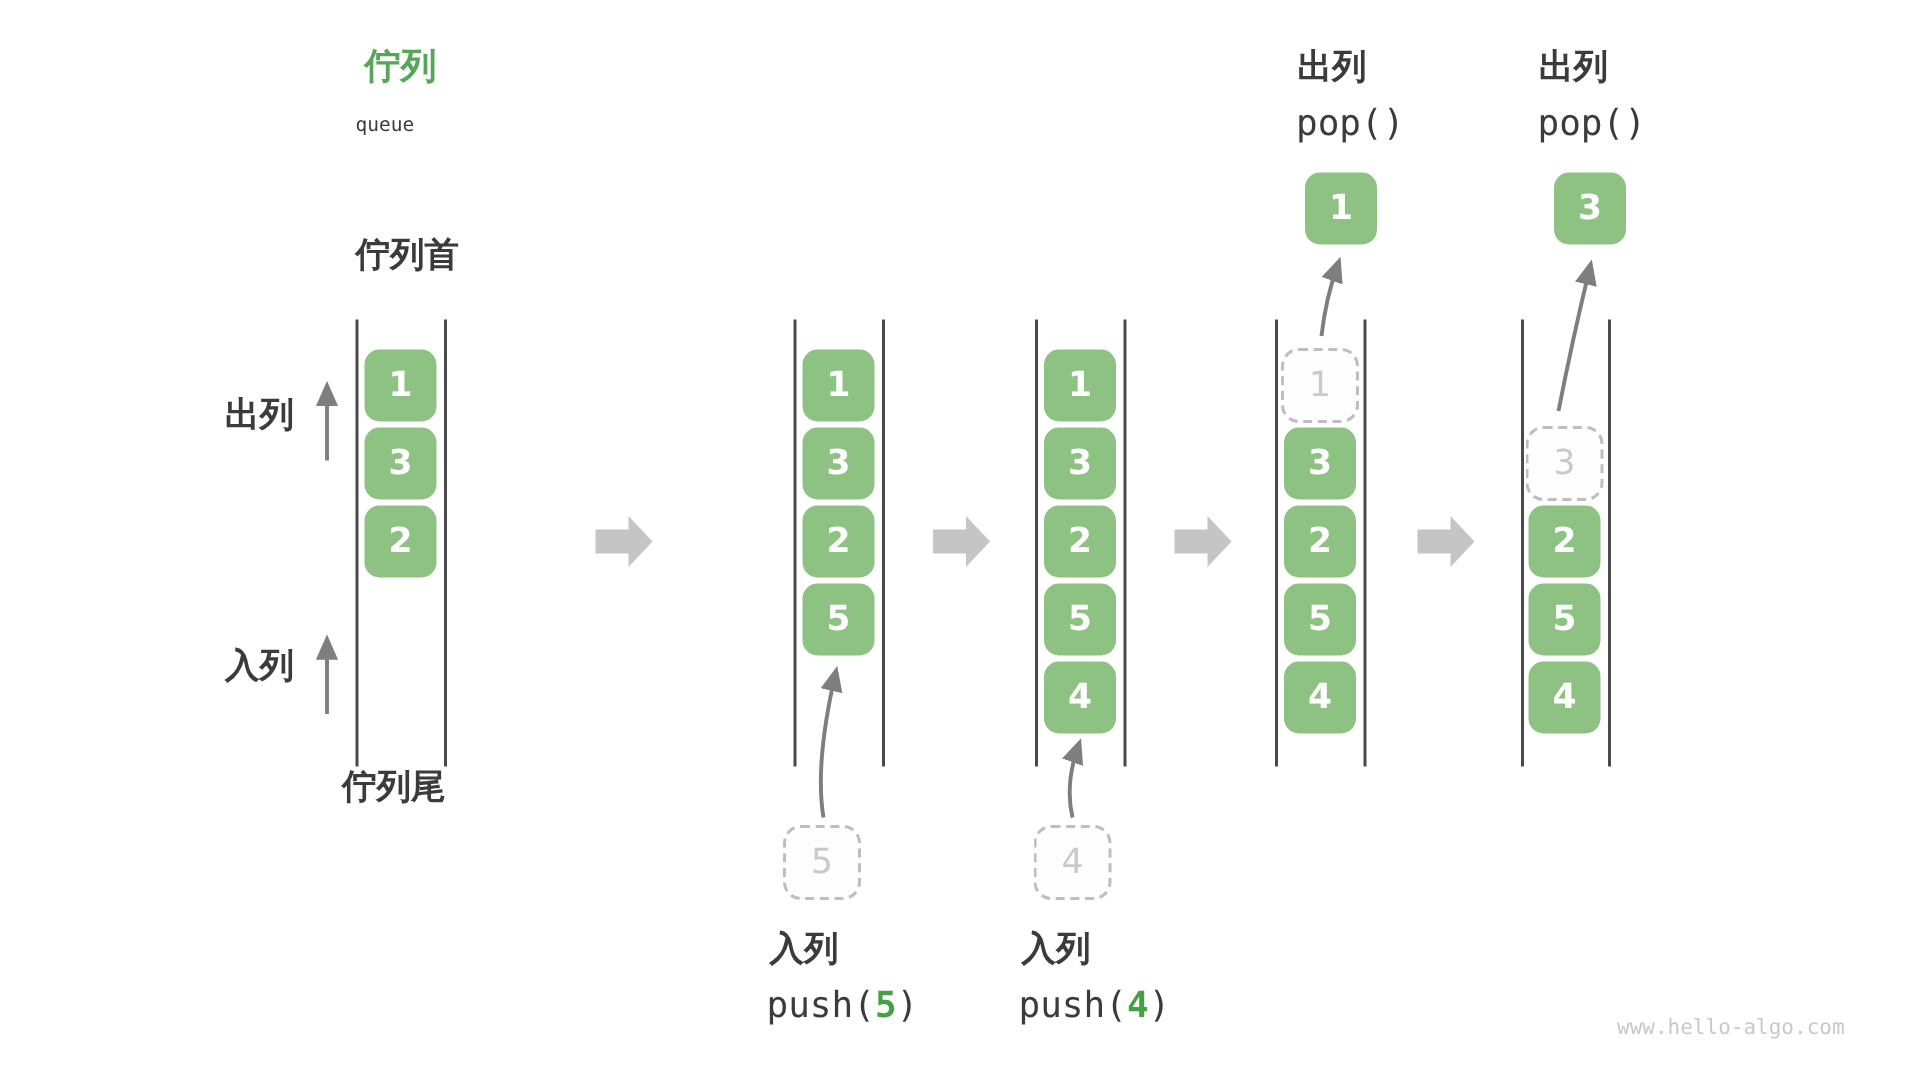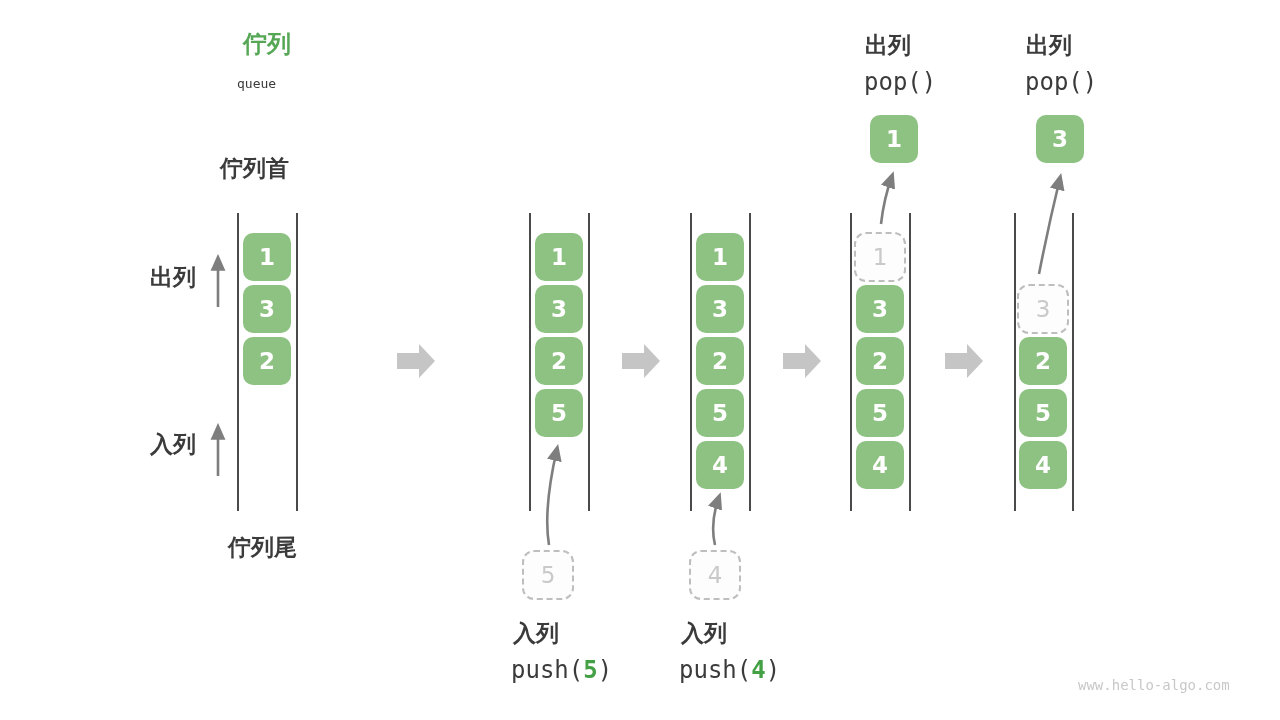--- a/index.html
+++ b/index.html
@@ -58,24 +58,24 @@
 
     <path d="M549,545 C544,515 551,475 557,449" stroke="#7E7E7E" stroke-width="2.6" fill="none" marker-end="url(#ah)"></path>
     <path d="M715,545 C711,528 714,511 719,497" stroke="#7E7E7E" stroke-width="2.6" fill="none" marker-end="url(#ah)"></path>
     <path d="M881,224 C883,206 887,190 892,176" stroke="#7E7E7E" stroke-width="2.6" fill="none" marker-end="url(#ah)"></path>
     <path d="M1039,274 C1046,238 1053,207 1060,178" stroke="#7E7E7E" stroke-width="2.6" fill="none" marker-end="url(#ah)"></path>
   </svg>
 
   <div class="cjk title-zh" style="left:243px;top:31px;">佇列</div>
   <div class="code" style="left:237px;top:70px;font-size:13px;">queue</div>
 
-  <div class="cjk" style="left:220px;top:157px;font-family:Liberation Mono, monospace;">佇列首</div>
+  <div class="cjk" style="left:237px;top:157px;">佇列首</div>
   <div class="cjk" style="left:150px;top:264px;">出列</div>
   <div class="cjk" style="left:150px;top:431px;">入列</div>
-  <div class="cjk" style="left:228px;top:534px;">佇列尾</div>
+  <div class="cjk" style="left:228px;top:512px;">佇列尾</div>
 
   <div class="vline" style="left:237px;"></div>
   <div class="vline" style="left:296px;"></div>
   <div class="cell" style="left:243px;top:233px;">1</div>
   <div class="cell" style="left:243px;top:285px;">3</div>
   <div class="cell" style="left:243px;top:337px;">2</div>
 
   <div class="vline" style="left:529px;"></div>
   <div class="vline" style="left:588px;"></div>
   <div class="cell" style="left:535px;top:233px;">1</div>

